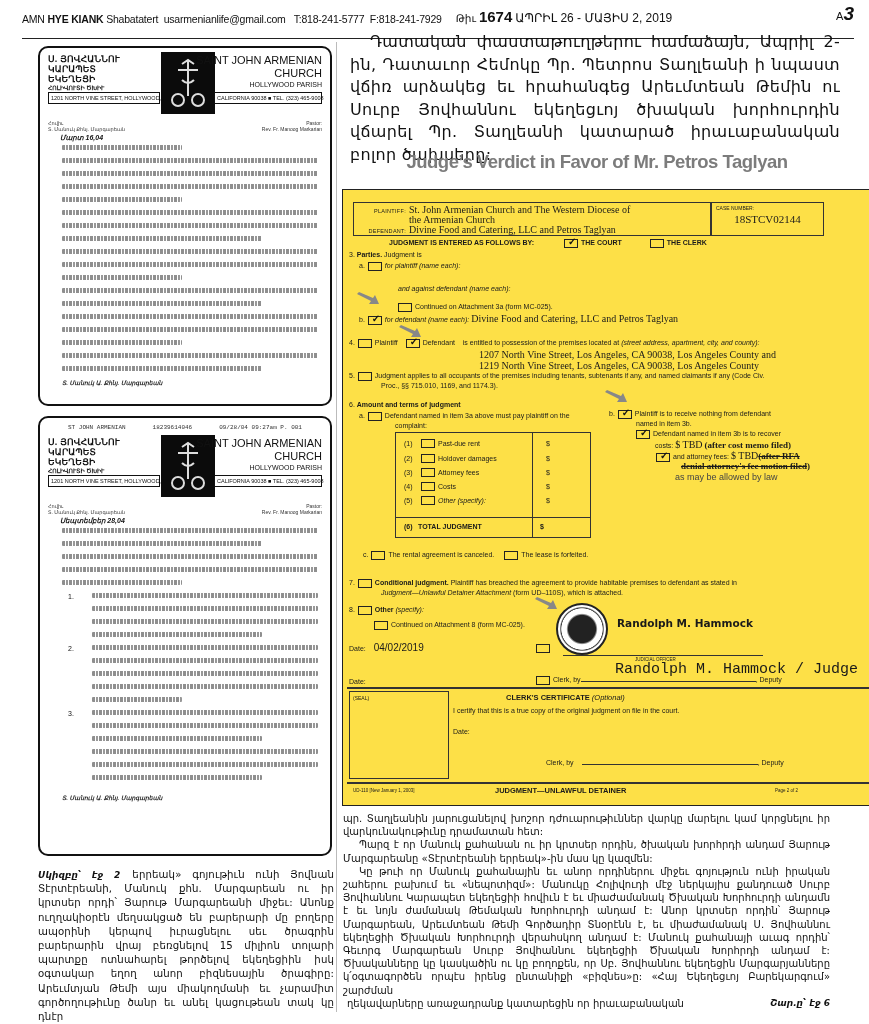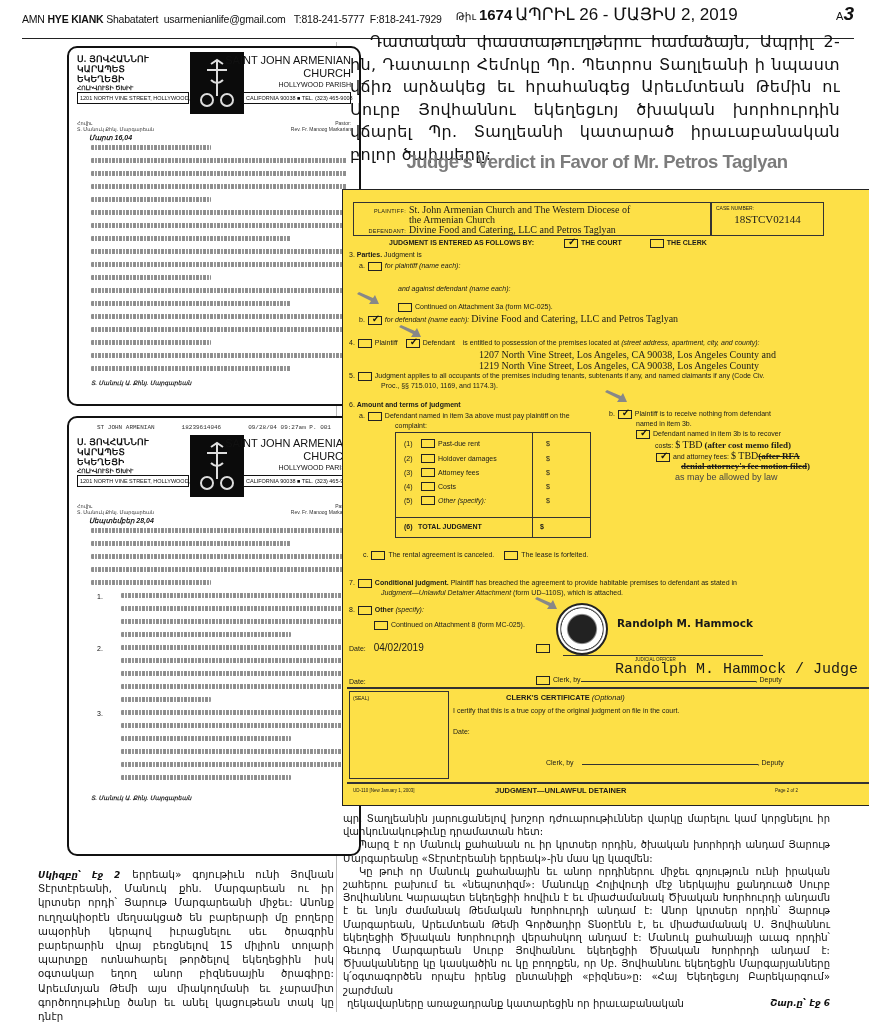--- a/index.html
+++ b/index.html
@@ -4,26 +4,26 @@
 <style>
   * { box-sizing: border-box; margin: 0; padding: 0; }
   body { width: 869px; height: 1024px; background: #ffffff; font-family: "Liberation Sans", sans-serif; color: #111; position: relative; overflow: hidden; }
 
   
   .masthead { position: absolute; left: 22px; top: 17px; width: 832px; height: 22px; border-bottom: 1px solid #222; display: flex; align-items: flex-end; padding-bottom: 13px; font-size: 10.5px; white-space: nowrap; }
   .masthead .pub { letter-spacing: -0.2px; }
   .masthead .pub b { font-weight: bold; }
   .masthead .issue { margin-left: 14px; font-size: 10.5px; }
   .masthead .issue .num { font-size: 15px; font-weight: bold; }
-  .masthead .issue .date { font-size: 17px; }
+  .masthead .issue .date { font-size: 12px; }
   .masthead .page { margin-left: auto; font-size: 11px; }
   .masthead .page b { font-size: 19px; font-style: italic; }
 
   
-  .letter { position: absolute; left: 38px; width: 294px; border: 2px solid #111; border-radius: 10px; background: #fff; padding: 6px 8px; overflow: hidden; margin-left: 29px; }
+  .letter { position: absolute; left: 38px; width: 294px; border: 2px solid #111; border-radius: 10px; background: #fff; padding: 6px 8px; overflow: hidden; }
   .letter.l1 { top: 46px; height: 360px; }
   .letter.l2 { top: 416px; height: 440px; }
   .fax-line { display: flex; justify-content: space-between; font-family: "Liberation Mono", monospace; font-size: 6px; color: #333; margin-bottom: 6px; padding: 0 20px; }
   .lh { position: relative; height: 64px; }
   .lh .arm-name { position: absolute; left: 0; top: 0; font-size: 9px; font-weight: bold; line-height: 10px; width: 96px; letter-spacing: 0.2px; }
   .lh .arm-sub { position: absolute; left: 0; top: 30px; font-size: 6px; font-weight: bold; }
   .lh .logo { position: absolute; left: 113px; top: -2px; width: 54px; height: 62px; background: #0b0b0b; display: flex; align-items: center; justify-content: center; }
   .lh .en-name { position: absolute; right: 0; top: 0; text-align: right; font-size: 11px; line-height: 13px; }
   .lh .en-sub { position: absolute; right: 0; top: 27px; font-size: 7px; }
   .lh .addr-l { position: absolute; left: 0; top: 38px; width: 112px; border: 1px solid #111; font-size: 5.5px; padding: 2px 2px; white-space: nowrap; }

